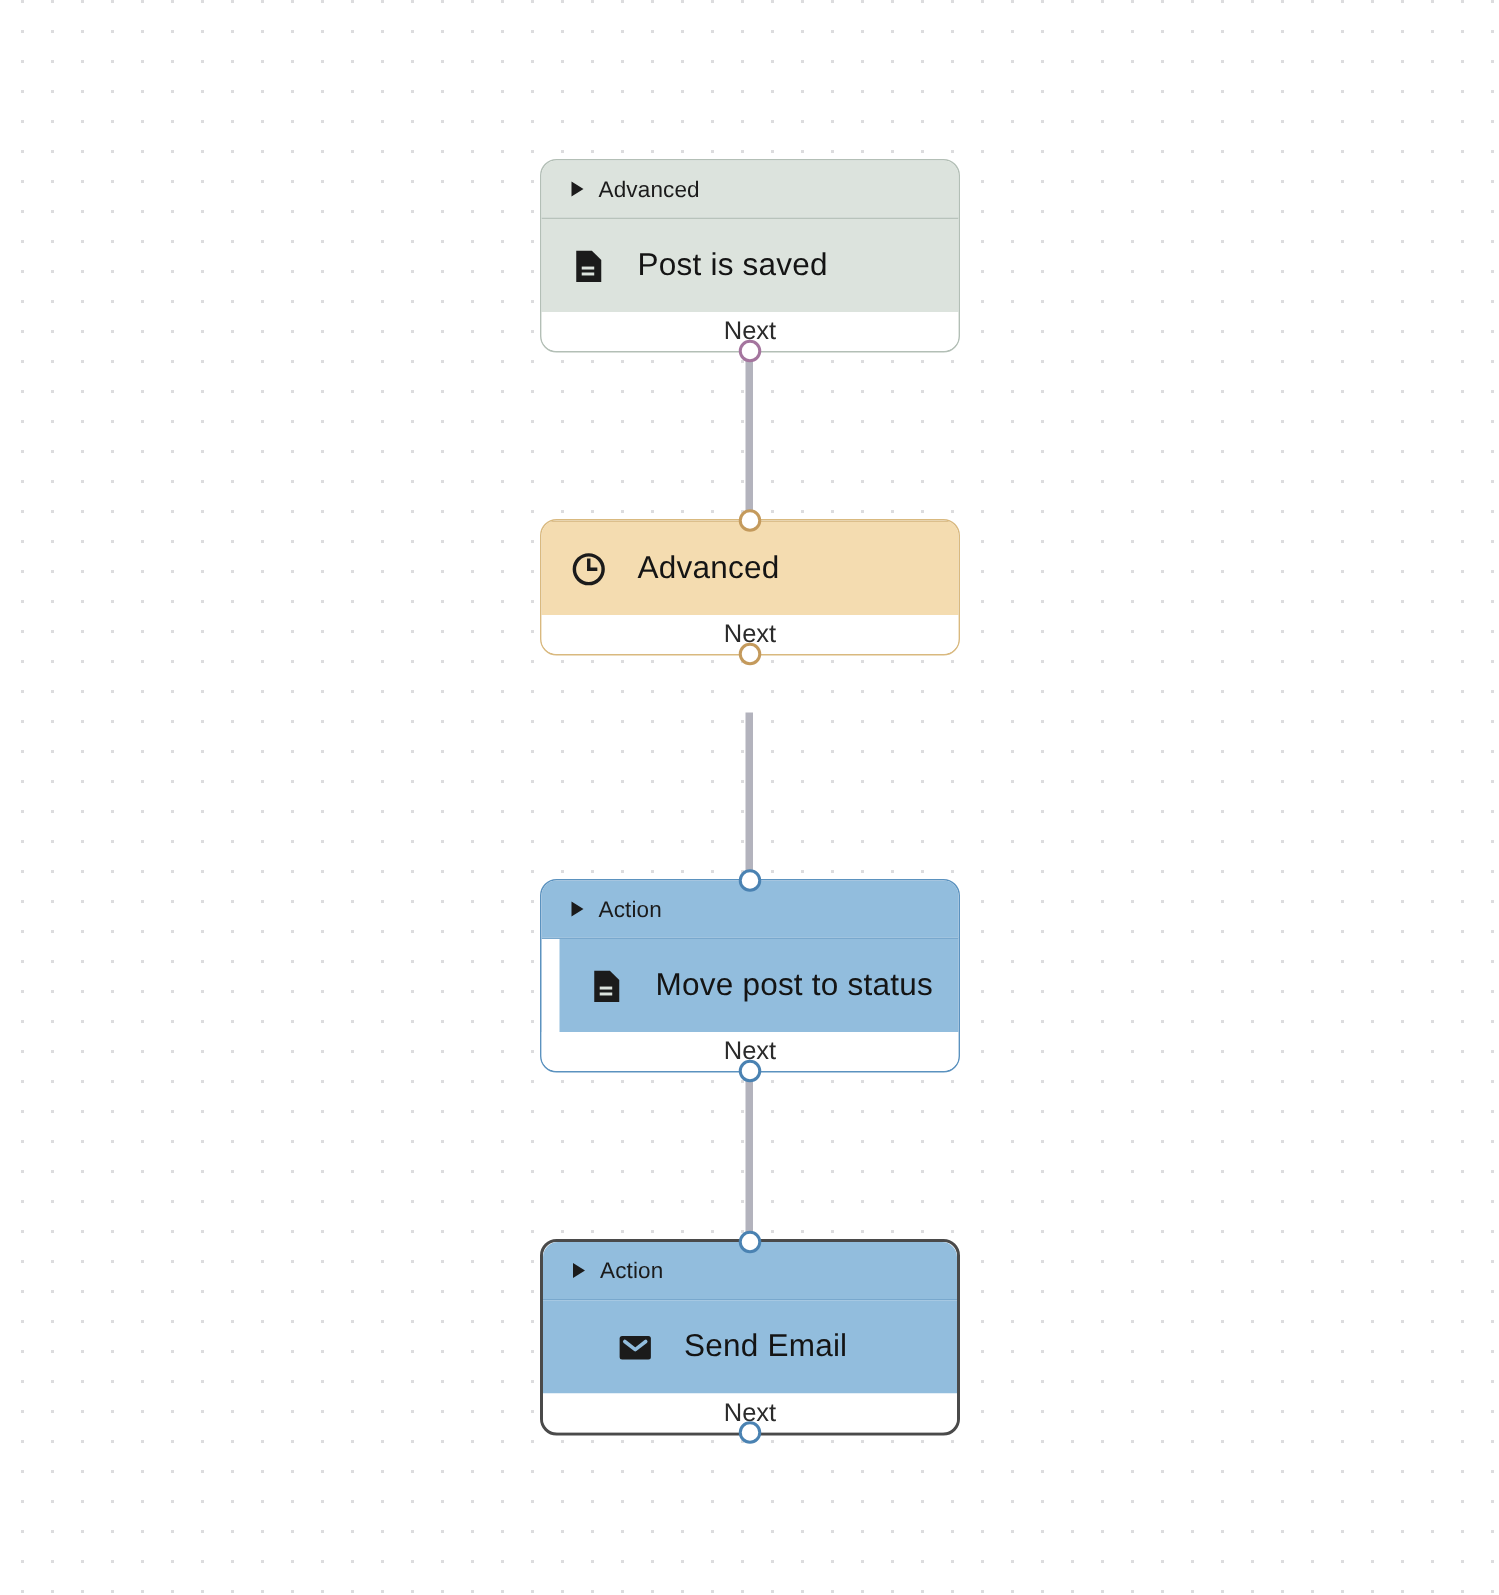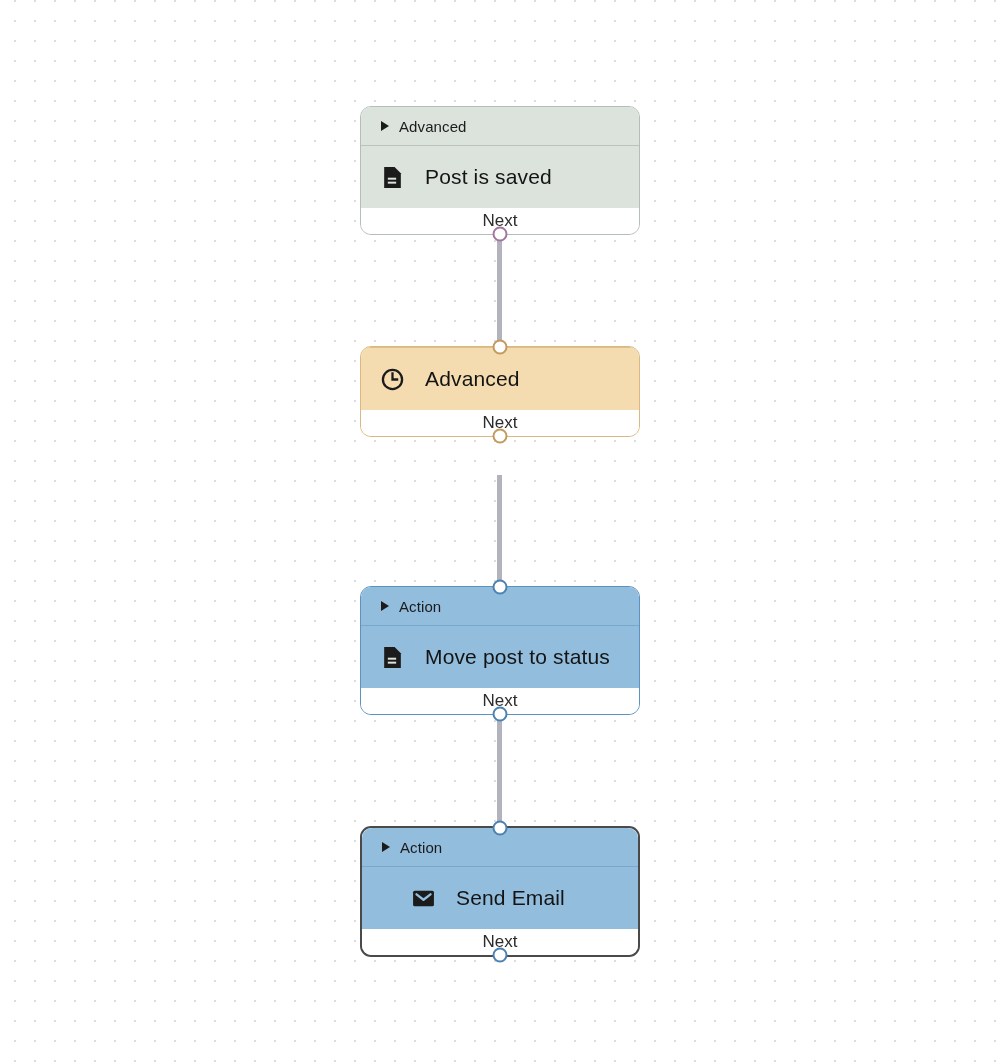--- a/index.html
+++ b/index.html
@@ -172,21 +172,21 @@
       <div class="port" style="top: 0px; border-color: rgb(196, 154, 92); background-color: rgb(255, 255, 255);"></div>
       <div class="port" style="top: 100%; border-color: rgb(196, 154, 92); background-color: rgb(255, 255, 255);"></div>
     </div>
     <div class="node" style="left: 360px; top: 586px; border: 1.5px solid rgb(91, 146, 191);">
       <div class="node-inner">
         <div class="node-header" style="background-color: rgb(146, 189, 221);">
           <span class="caret"></span>
           <span>Action</span>
         </div>
         <div class="node-divider" style="background-color: rgb(121, 168, 205);"></div>
-        <div class="node-body" style="background-color: rgb(146, 189, 221);">
+        <div class="node-body" style="background-color: rgb(146, 189, 221); margin-left: 12px;">
           <span class="node-icon">
             <svg viewBox="0 0 24 24" width="25" height="25">
               <path d="M4 2 h10 l6 6 v14 h-16 z" fill="#1b1b1b"></path>
               <rect x="7.5" y="12.2" width="8" height="1.9" fill="#dce3dd"></rect>
               <rect x="7.5" y="16.0" width="8" height="1.9" fill="#dce3dd"></rect>
             </svg>
           </span>
           <span class="node-title">Move post to status</span>
         </div>
         <div class="node-footer">

